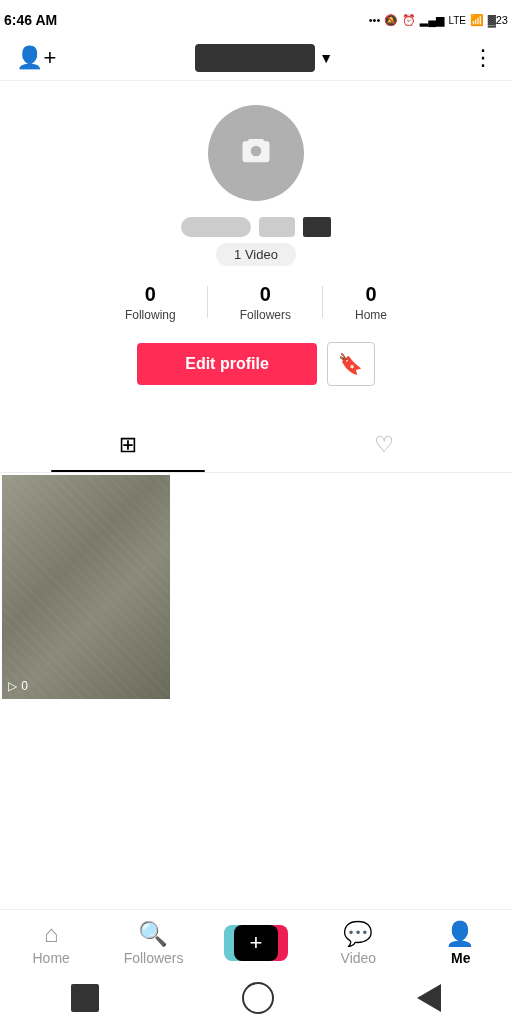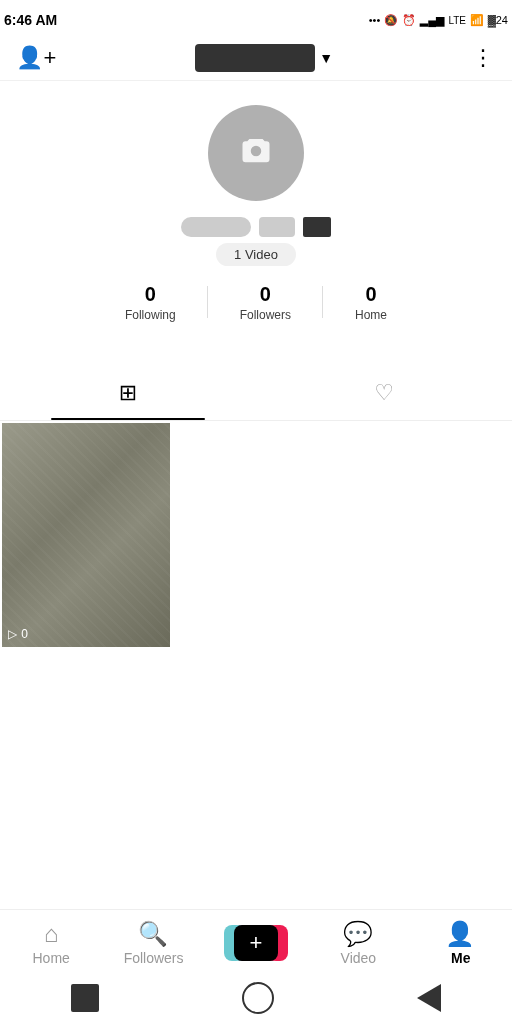--- a/index.html
+++ b/index.html
@@ -424,21 +424,21 @@
 
 <div class="status-bar">
   <span class="status-time">6:46 AM</span>
   <div class="status-icons">
     <span>•••</span>
     <span>🔕</span>
     <span>⏰</span>
     <span>▂▄▆</span>
     <span style="font-size:10px">LTE</span>
     <span>📶</span>
-    <span style="font-size:11px">▓24</span>
+    <span style="font-size:11px">▓23</span>
   </div>
 </div>
 
 <div class="top-nav">
   <div class="top-nav-left">
     <span class="add-user-icon">👤+</span>
   </div>
   <div class="top-nav-center">
     <div class="username-bar"></div>
     <span class="dropdown-icon">▼</span>
@@ -474,20 +474,26 @@
     <div class="stat-item">
       <span class="stat-number">0</span>
       <span class="stat-label">Followers</span>
     </div>
     <div class="stat-item">
       <span class="stat-number">0</span>
       <span class="stat-label">Home</span>
     </div>
   </div>
 
+  <div class="action-row">
+    <button class="edit-profile-btn">Edit profile</button>
+    <button class="bookmark-btn">
+      <span>🔖</span>
+    </button>
+  </div>
 
 </div>
 
 <div class="tabs-row">
   <div class="tab active">
     <span class="tab-grid-icon">⊞</span>
   </div>
   <div class="tab">
     <span class="tab-heart-icon">♡</span>
   </div>

